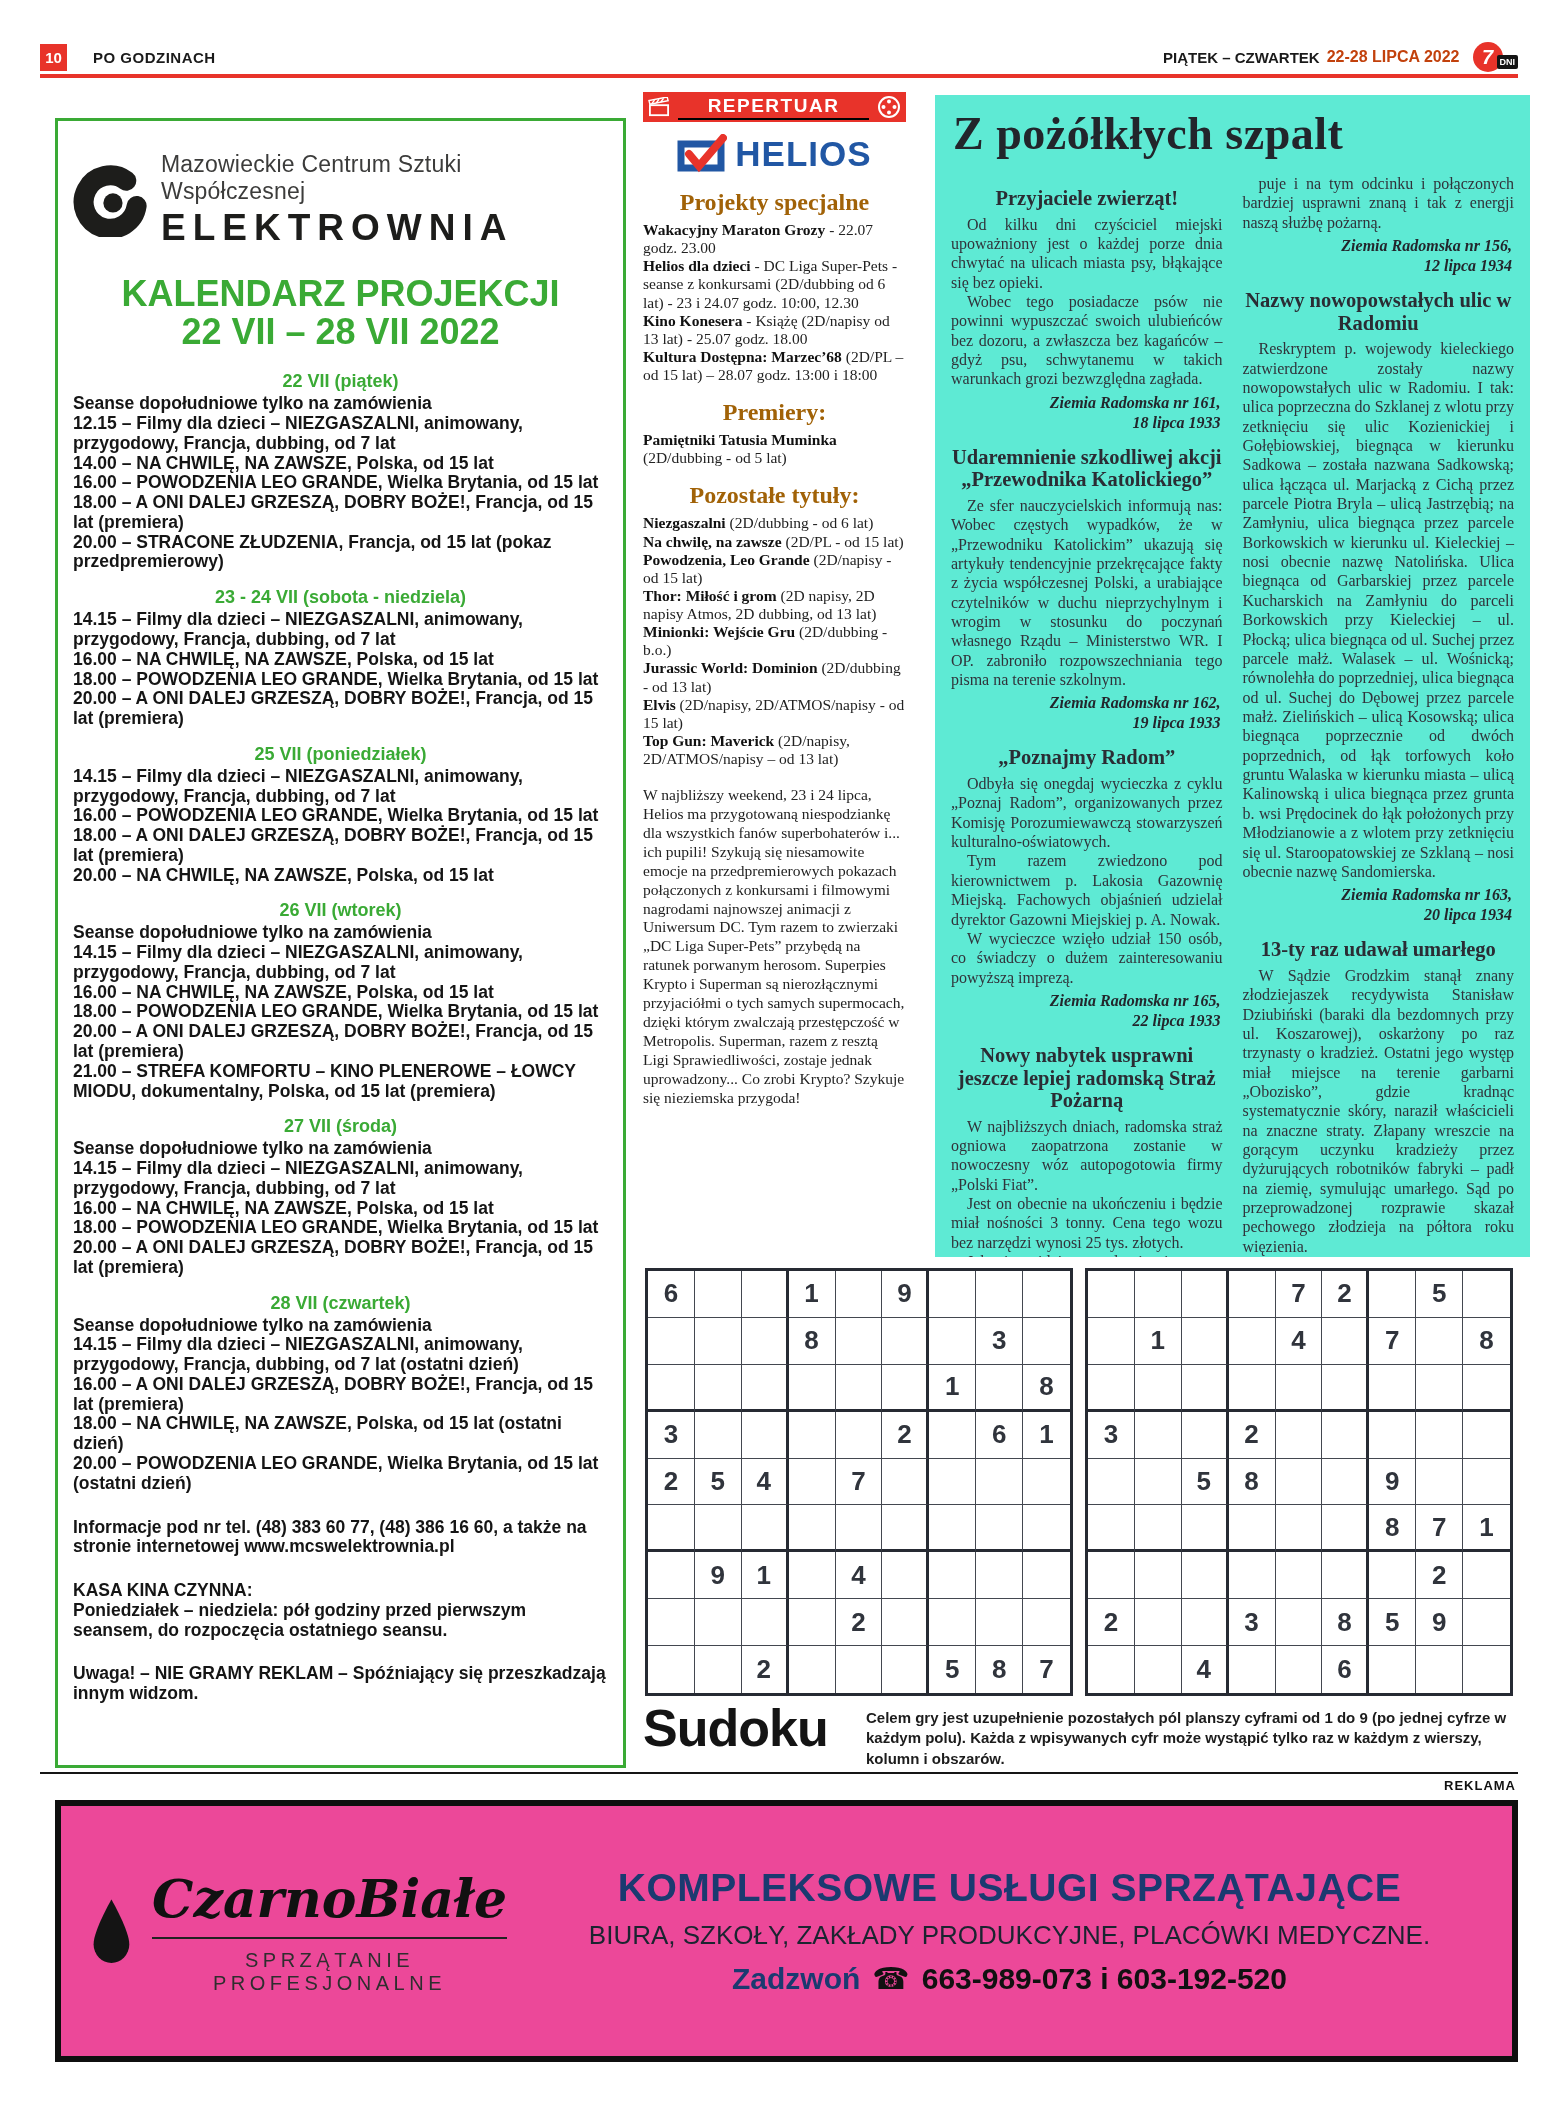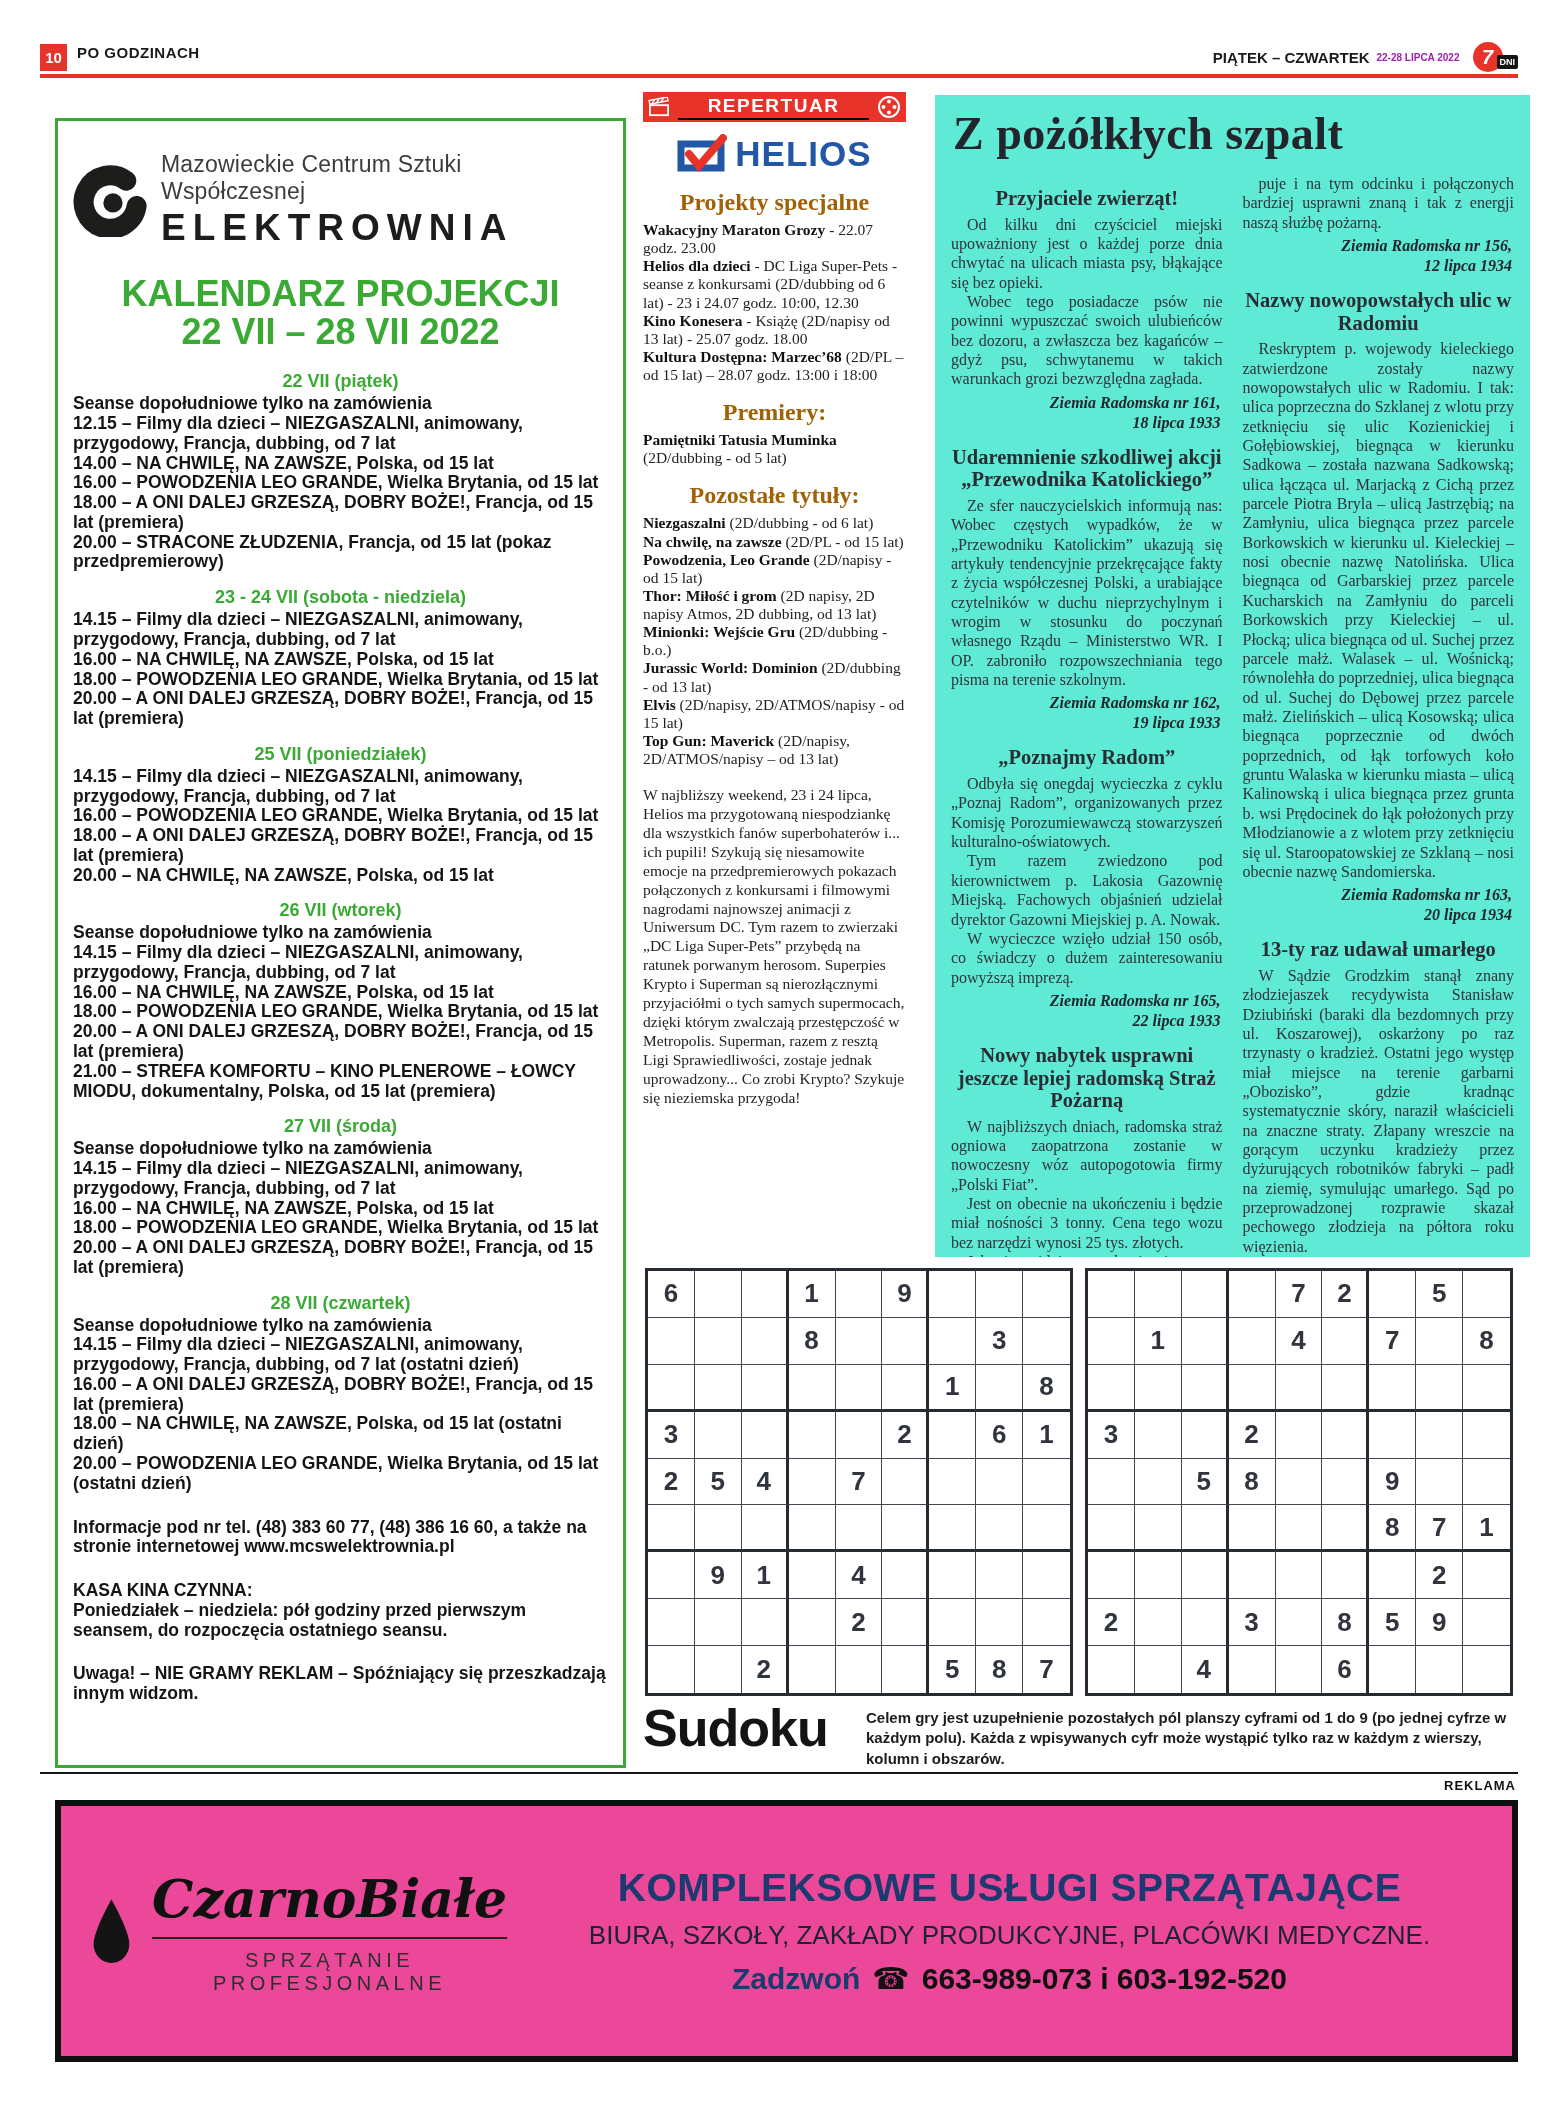--- a/index.html
+++ b/index.html
@@ -1,25 +1,25 @@
 <!DOCTYPE html>
 <html><head>
 <meta charset="utf-8">
 <style>
   html,body{margin:0;padding:0;background:#ffffff;}
   .page{position:relative;width:1558px;height:2102px;background:#fff;font-family:"Liberation Sans",sans-serif;overflow:hidden;}
 
   
   .hdr{position:absolute;left:40px;top:42px;width:1478px;height:30px;display:flex;justify-content:space-between;align-items:center;}
-  .hdr-left{display:flex;align-items:flex-start;gap:10px;}
+  .hdr-left{display:flex;align-items:center;gap:26px;}
   .pnum{display:inline-block;width:27px;height:27px;background:#e8332a;color:#fff;font-weight:bold;font-size:15px;line-height:27px;text-align:center;}
   .sect{font-weight:bold;font-size:15px;color:#1a1a1a;letter-spacing:.5px;}
   .hdr-right{display:flex;align-items:center;gap:7px;}
   .date-b{font-weight:bold;font-size:15px;color:#1a1a1a;}
-  .date-r{font-weight:bold;font-size:10px;color:#a21caf;}
+  .date-r{font-weight:bold;font-size:16px;color:#c2410c;}
   .logo7{position:relative;display:inline-flex;align-items:center;margin-left:6px;}
   .l7{display:inline-block;width:30px;height:30px;border-radius:50%;background:#e8332a;color:#fff;font-weight:bold;font-style:italic;font-size:20px;line-height:30px;text-align:center;}
   .ldni{display:inline-block;background:#141414;color:#fff;font-weight:bold;font-size:9px;padding:2px 3px;margin-left:-6px;margin-top:10px;border-radius:2px;}
   .redrule{position:absolute;left:40px;top:74px;width:1478px;height:4px;background:#e8332a;}
 
   
   .cinema{position:absolute;left:55px;top:118px;width:571px;height:1650px;border:3px solid #3aaa35;box-sizing:border-box;padding:0 15px;overflow:hidden;}
   .c-logo-row{display:flex;align-items:center;justify-content:center;gap:14px;margin-top:30px;}
   .c-mark{width:74px;height:74px;flex:0 0 auto;}
   .c-org1{font-size:23px;color:#3c3c3b;letter-spacing:.2px;}

